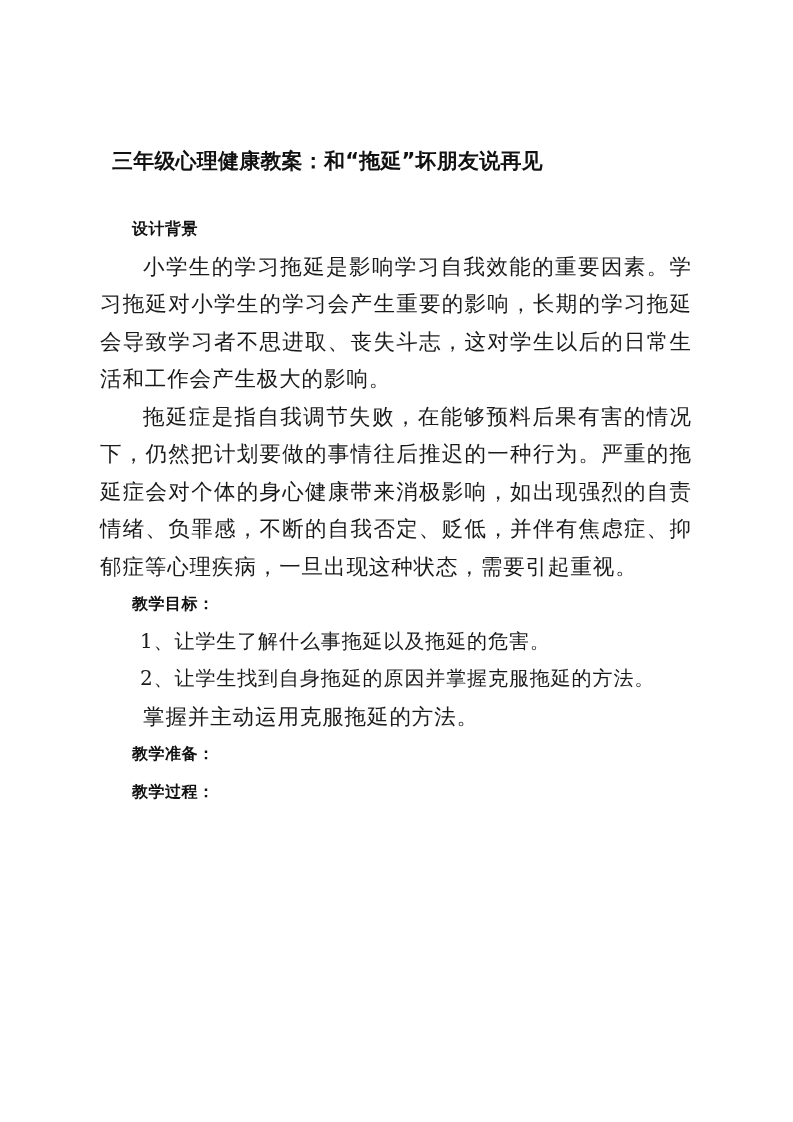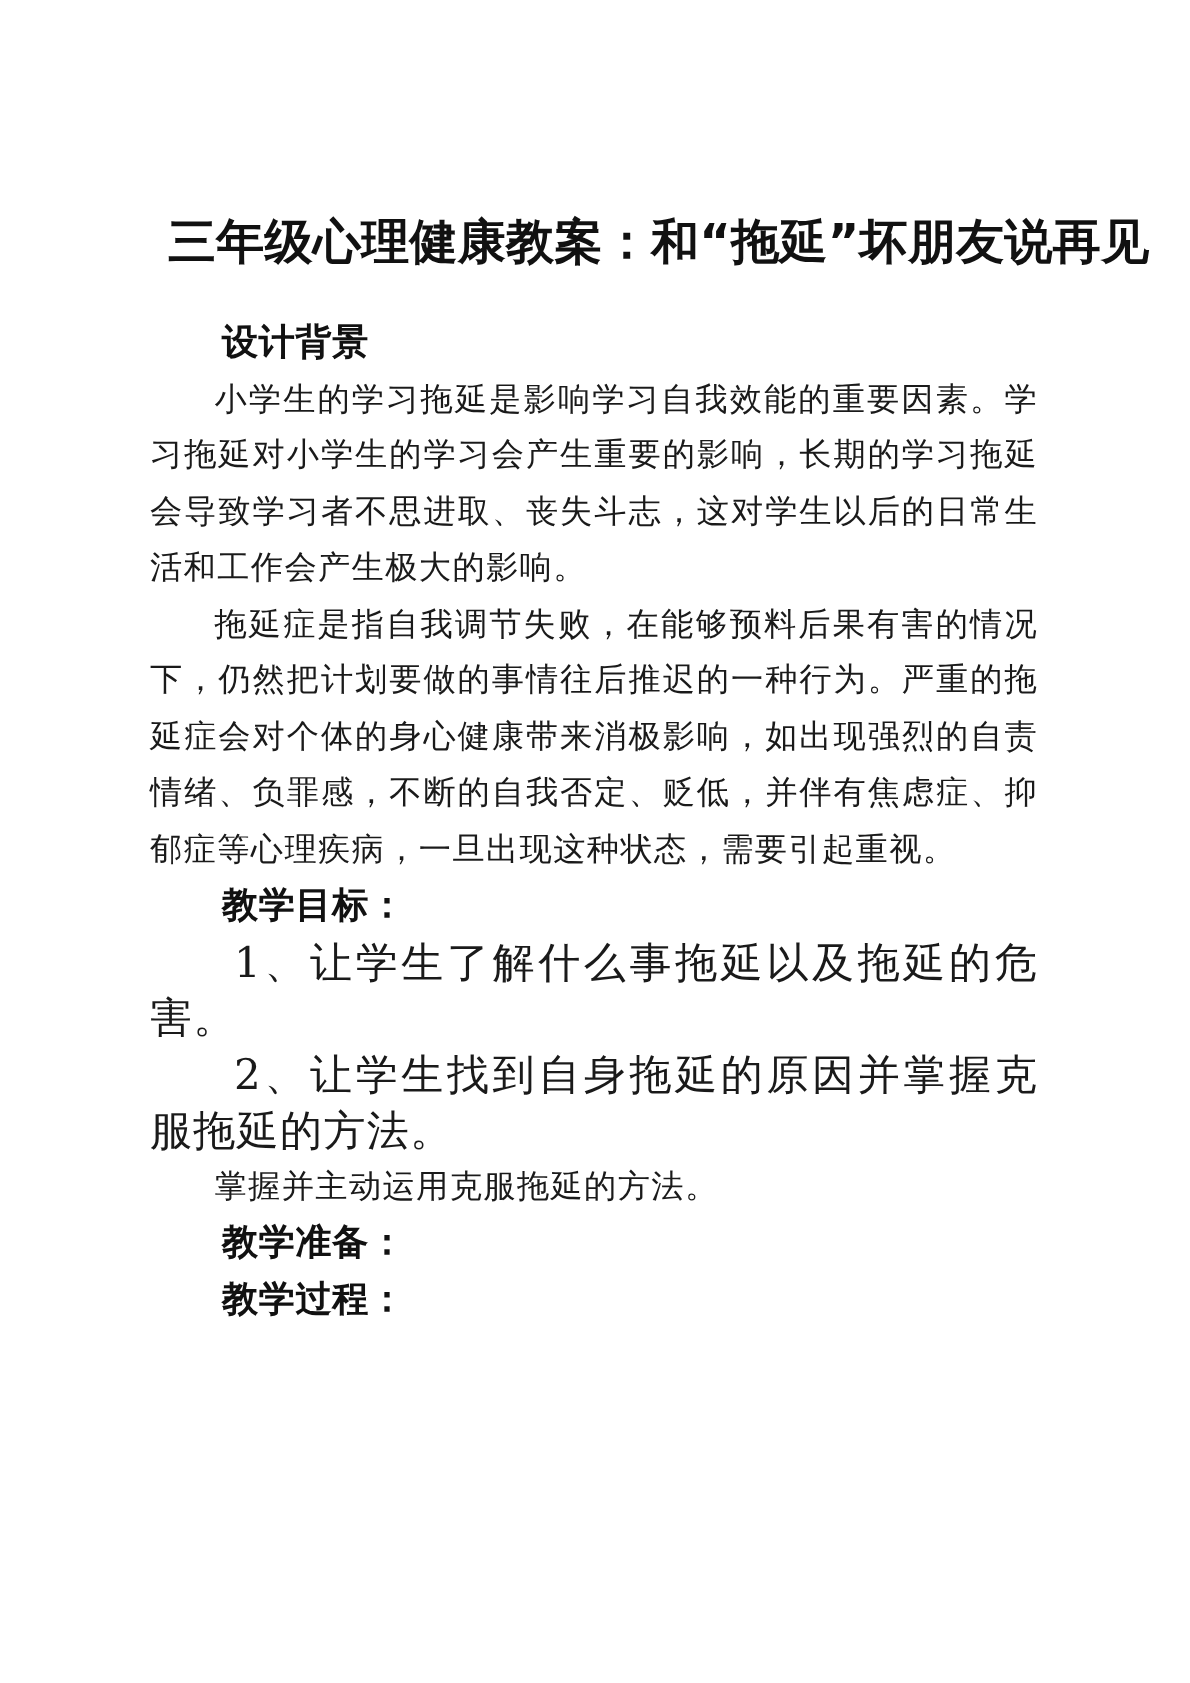--- a/index.html
+++ b/index.html
@@ -27,21 +27,21 @@
     position: absolute;
     left: 100px;
     top: 140px;
     width: 592px;
   }
 
   
   .doc-title {
     font-family: "DejaVu Sans", "Liberation Sans", sans-serif;
     font-weight: bold;
-    font-size: 32px;
+    font-size: 21px;
     line-height: 42px;
     letter-spacing: 0.2px;
     text-align: left;
     margin: 0 0 28px 12px;
     white-space: nowrap;
     color: #111111;
   }
 
   
   .para {
@@ -53,32 +53,32 @@
     margin: 0;
     letter-spacing: 0.9px;
     color: #1a1a1a;
     text-indent: 2em;
   }
 
   
   .heading {
     font-family: "DejaVu Sans", "Liberation Sans", sans-serif;
     font-weight: bold;
-    font-size: 24px;
+    font-size: 16px;
     line-height: 37.5px;
     margin: 0;
     letter-spacing: 0.5px;
     text-indent: 2em;
     color: #111111;
   }
 
   
   .listline {
     font-family: "DejaVu Serif", "Liberation Serif", serif;
-    font-size: 28px;
+    font-size: 20px;
     line-height: 37.5px;
     margin: 0;
     letter-spacing: 0.9px;
     text-align: justify;
     text-justify: inter-character;
     text-indent: 2em;
     color: #1a1a1a;
   }
 </style>
 </head>

